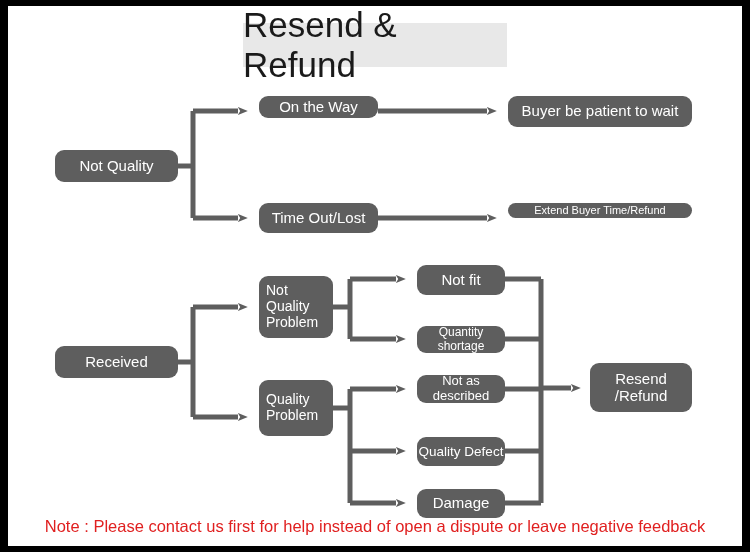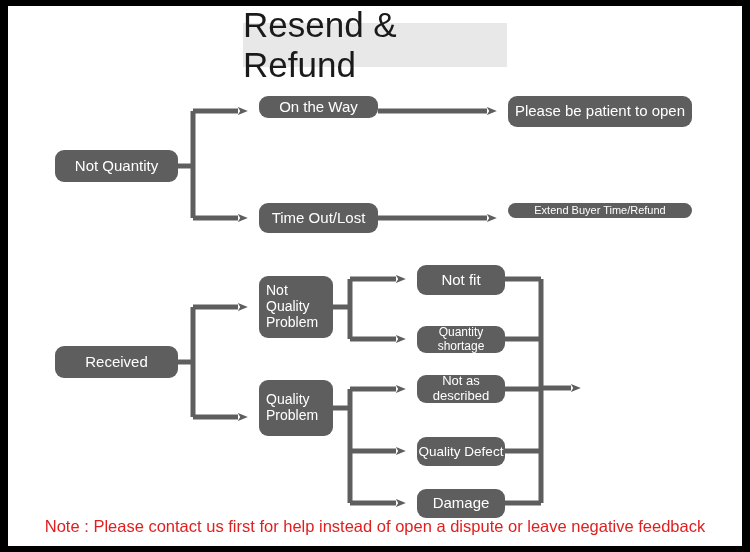--- a/index.html
+++ b/index.html
@@ -125,25 +125,25 @@
       <path d="M505,389 L541,389"></path>
       <path d="M505,451 L541,451"></path>
       <path d="M505,503 L541,503"></path>
 
       <path d="M541,388 L571,388" marker-end="url(#arrow)"></path>
     </g>
   </svg>
 
   <div id="title">Resend &amp; Refund</div>
 
-  <div class="node" style="left:55px; top:150px; width:123px; height:32px; font-size:15px;">Not Quantity</div>
+  <div class="node" style="left:55px; top:150px; width:123px; height:32px; font-size:15px;">Not Quality</div>
 
   <div class="node" style="left:259px; top:96px; width:119px; height:22px; font-size:15px;">On the Way</div>
 
-  <div class="node" style="left:508px; top:96px; width:184px; height:31px; font-size:15px;">Please be patient to open</div>
+  <div class="node" style="left:508px; top:96px; width:184px; height:31px; font-size:15px;">Buyer be patient to wait</div>
 
   <div class="node" style="left:259px; top:203px; width:119px; height:30px; font-size:15px;">Time Out/Lost</div>
 
   <div class="node" style="left:508px; top:203px; width:184px; height:15px; font-size:11px;">Extend Buyer Time/Refund</div>
 
   <div class="node" style="left:55px; top:346px; width:123px; height:32px; font-size:15px;">Received</div>
 
   <div class="node left-align" style="left:259px; top:276px; width:74px; height:62px; font-size:14px;">Not
 Quality
 Problem</div>
@@ -154,15 +154,17 @@
   <div class="node" style="left:417px; top:265px; width:88px; height:30px; font-size:15px;">Not fit</div>
 
   <div class="node" style="left:417px; top:326px; width:88px; height:27px; font-size:12px;">Quantity shortage</div>
 
   <div class="node" style="left:417px; top:375px; width:88px; height:28px; font-size:13px;">Not as described</div>
 
   <div class="node" style="left:417px; top:437px; width:88px; height:29px; font-size:13.5px;">Quality Defect</div>
 
   <div class="node" style="left:417px; top:489px; width:88px; height:29px; font-size:15px;">Damage</div>
 
+  <div class="node" style="left:590px; top:363px; width:102px; height:49px; font-size:15px;">Resend
+/Refund</div>
 
   <div id="note">Note : Please contact us first for help instead of open a dispute or leave negative feedback</div>
 </div>
 
 </body></html>

